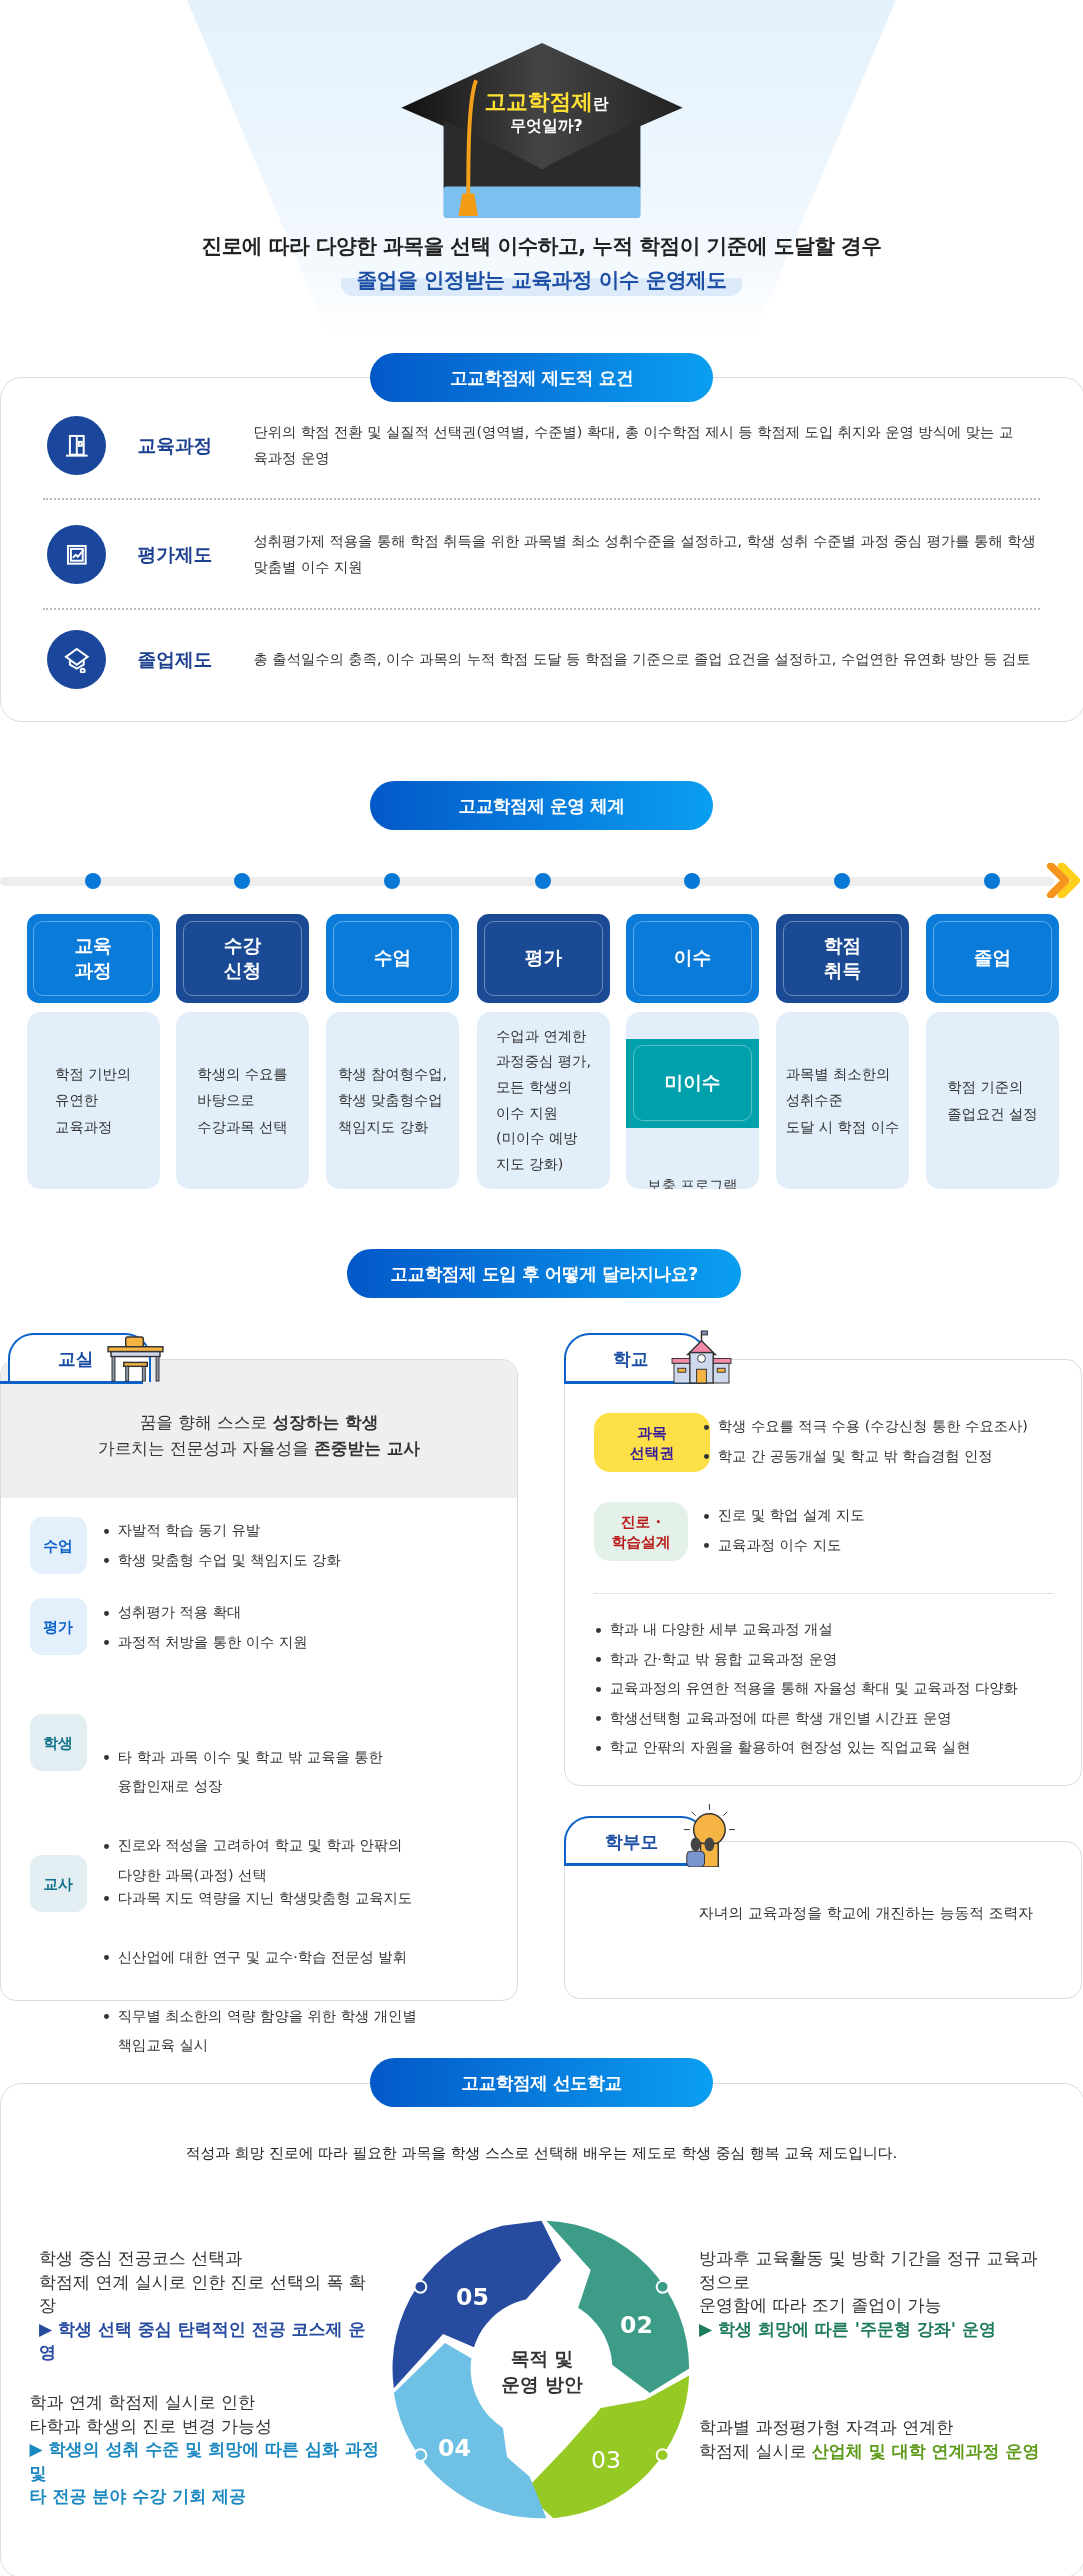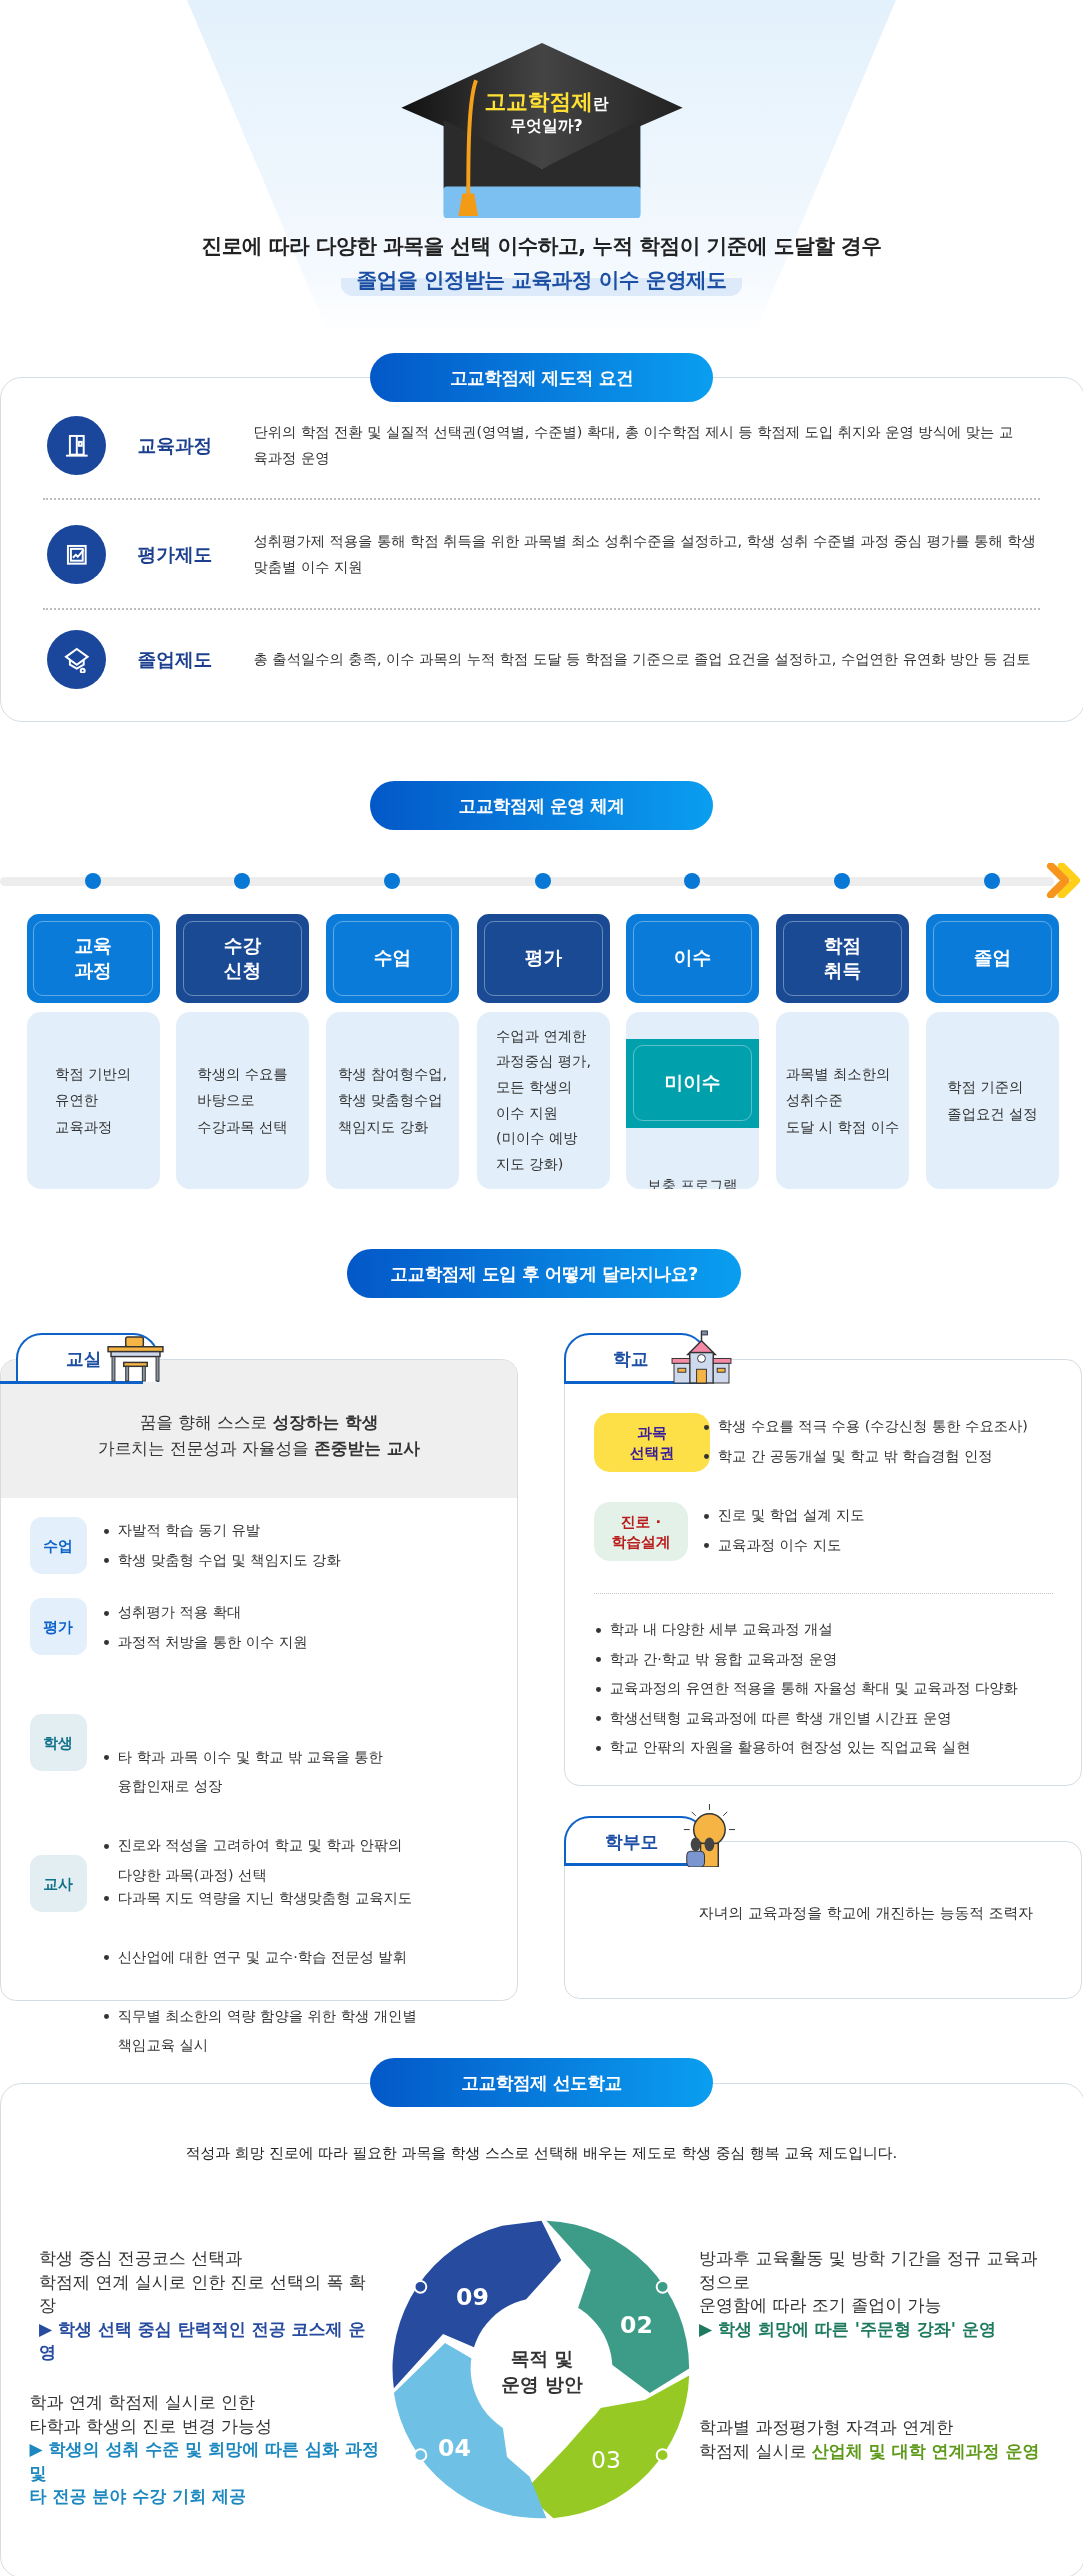--- a/index.html
+++ b/index.html
@@ -181,21 +181,21 @@
 성취수준
 도달 시 학점 이수</div>
 <div class="desc" style="left:926px">학점 기준의
 졸업요건 설정</div>
 
 <div class="pill" style="top:1249px;left:347px;width:394px">고교학점제 도입 후 어떻게 달라지나요?</div>
 
 <div class="card" style="left:0;top:1359px;width:518px;height:642px;border-radius:15.8px;overflow:hidden">
   <div style="height:138px;background:#efefef"></div>
 </div>
-<div class="tab" style="left:16px;top:1333px;width:143px;padding-left:48px">
+<div class="tab" style="left:8px;top:1333px;width:143px;padding-left:48px">
     <span>교실</span>
   </div>
 <div class="tab-line" style="left:0;top:1381px;width:143px"></div>
 <svg class="abs" style="left:106px;top:1335px;z-index:4" width="59" height="47" viewBox="0 0 60 48">
   <rect x="20" y="2" width="18" height="10" rx="2" fill="#f6b445" stroke="#333" stroke-width="1.5"></rect>
   <rect x="2" y="12" width="56" height="5" fill="#f6b445" stroke="#333" stroke-width="1.5"></rect>
   <rect x="5" y="17" width="50" height="5" fill="#cfd9ee" stroke="#333" stroke-width="1.5"></rect>
   <rect x="6" y="22" width="3" height="25" fill="#8b96a8" stroke="#333"></rect>
   <rect x="51" y="22" width="3" height="25" fill="#8b96a8" stroke="#333"></rect>
   <rect x="18" y="28" width="24" height="4" fill="#f6b445" stroke="#333" stroke-width="1.5"></rect>
@@ -302,21 +302,21 @@
     <path d="M165 10 A150 150 0 0 1 310 160 L270 185 L230 155 L195 105 L210 60 Z" fill="#3d9c88"></path>
     <path d="M310 167 A150 150 0 0 1 172 312 L142 285 L185 240 L220 200 L265 192 Z" fill="#97c924"></path>
     <path d="M165 312 A150 150 0 0 1 10 185 L62 134 L96 154 L120 215 L125 250 L148 270 Z" fill="#6fc0e5"></path>
     <circle cx="160" cy="160" r="72" fill="#fff"></circle>
     <circle cx="37" cy="77" r="6" fill="#264b9f" stroke="#fff" stroke-width="2"></circle>
     <circle cx="283" cy="77" r="6" fill="#3d9c88" stroke="#fff" stroke-width="2"></circle>
     <circle cx="283" cy="248" r="6" fill="#97c924" stroke="#fff" stroke-width="2"></circle>
     <circle cx="37" cy="248" r="6" fill="#6fc0e5" stroke="#fff" stroke-width="2"></circle>
   </g>
 </svg>
-<div class="abs" style="left:456px;top:2283px;font-size:23.6px;font-weight:bold;color:#fff">09</div>
+<div class="abs" style="left:456px;top:2283px;font-size:23.6px;font-weight:bold;color:#fff">05</div>
 <div class="abs" style="left:620px;top:2311px;font-size:23.6px;font-weight:bold;color:#fff">02</div>
 <div class="abs" style="left:591px;top:2446px;font-size:23.6px;font-weight:normal;color:#fff">03</div>
 <div class="abs" style="left:438px;top:2434px;font-size:23.6px;font-weight:bold;color:#fff">04</div>
 <div class="abs" style="left:483px;top:2346px;width:118px;text-align:center;font-size:18.7px;font-weight:bold;line-height:25.6px;color:#333;white-space:pre-line">목적 및
 운영 방안</div>
 
 <div class="ctext" style="left:39px;top:2247px;width:335px">
   <div style="white-space:pre-line">학생 중심 전공코스 선택과
 학점제 연계 실시로 인한 진로 선택의 폭 확장</div>
   <b style="color:#264b9f">▶ 학생 선택 중심 탄력적인 전공 코스제 운영</b>

